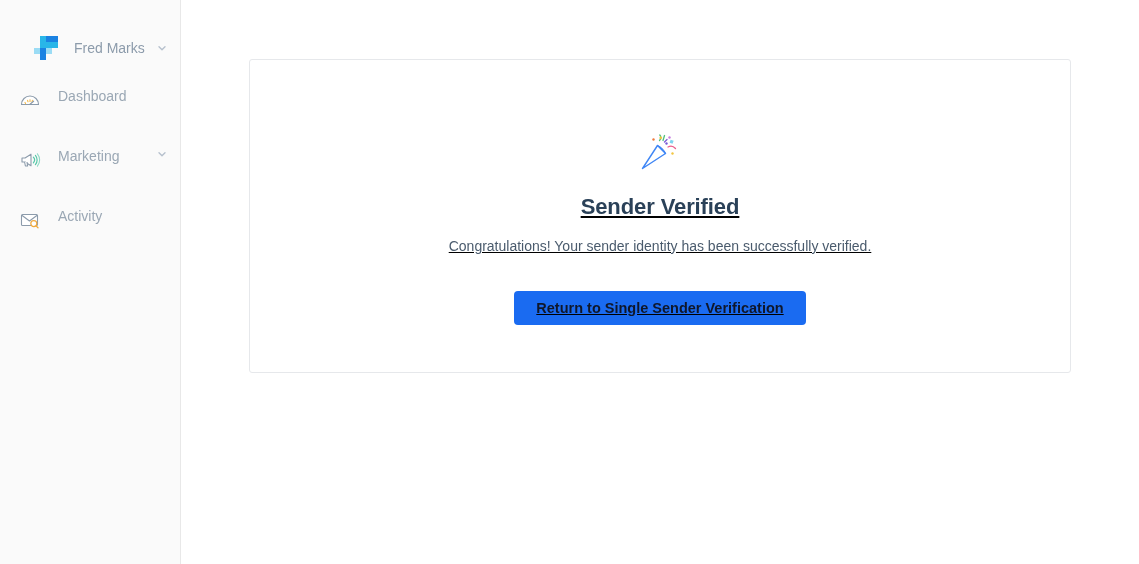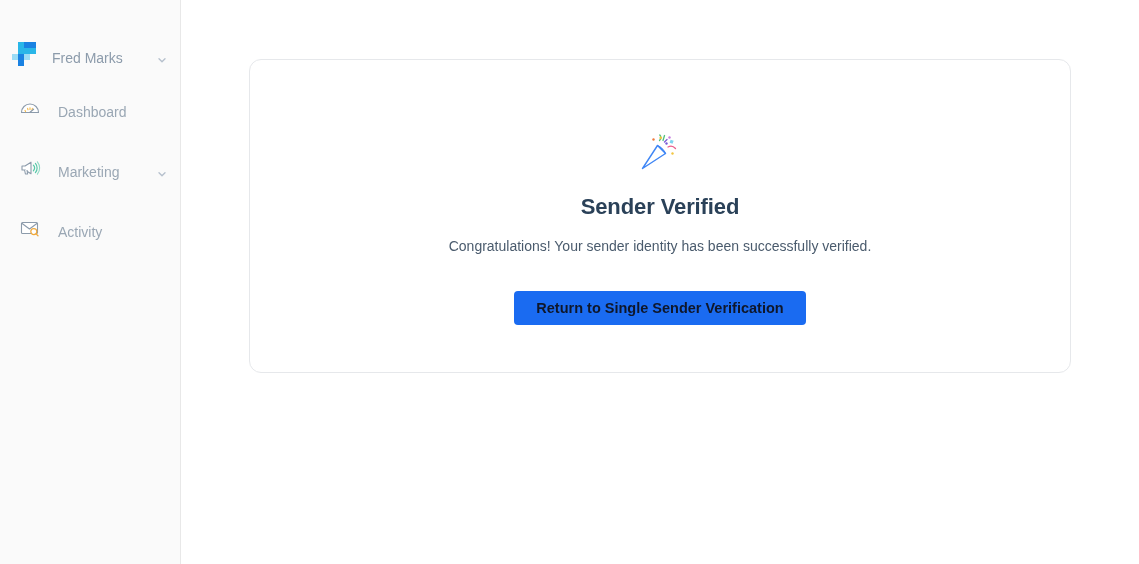--- a/index.html
+++ b/index.html
@@ -23,24 +23,24 @@
     width: 181px;
     flex: 0 0 181px;
     height: 564px;
     background: #fafafa;
     border-right: 1px solid #e8e8e8;
     position: relative;
     overflow: hidden;
   }
   .brand {
     display: flex;
-    align-items: flex-end;
+    align-items: center;
     height: 36px;
     margin-top: 30px;
-    padding-left: 12px;
+    padding-left: 34px;
     padding-right: 12px;
     cursor: pointer;
   }
   .brand-logo {
     width: 24px;
     height: 24px;
     flex: 0 0 24px;
     position: relative;
   }
   .brand-logo i {
@@ -65,21 +65,21 @@
     width: 12px; height: 12px;
     flex: 0 0 12px;
     display: block;
     color: #b6c0cd;
   }
   .chev svg { display:block; width:12px; height:12px; }
 
   .nav { margin-top: 22px; }
   .nav-item {
     display: flex;
-    align-items: flex-end;
+    align-items: flex-start;
     height: 32px;
     margin-bottom: 28px;
     padding-left: 18px;
     padding-right: 12px;
     cursor: pointer;
   }
   .nav-icon {
     width: 24px; height: 24px;
     flex: 0 0 24px;
     display: flex;
@@ -104,25 +104,26 @@
     overflow: hidden;
   }
   .card {
     position: absolute;
     left: 68px;
     top: 59px;
     width: 822px;
     height: 314px;
     background: #ffffff;
     border: 1px solid #e6e8eb;
-    border-radius: 12px;
+    border-radius: 3px;
     display: flex;
     flex-direction: column;
     align-items: center;
     justify-content: flex-start;
+    text-decoration: underline;
   }
   .popper {
     margin-top: 68px;
     width: 46px;
     height: 46px;
   }
   .popper svg { display:block; width:46px; height:46px; }
   .card-title {
     margin-top: 20px;
     font-size: 22px;

